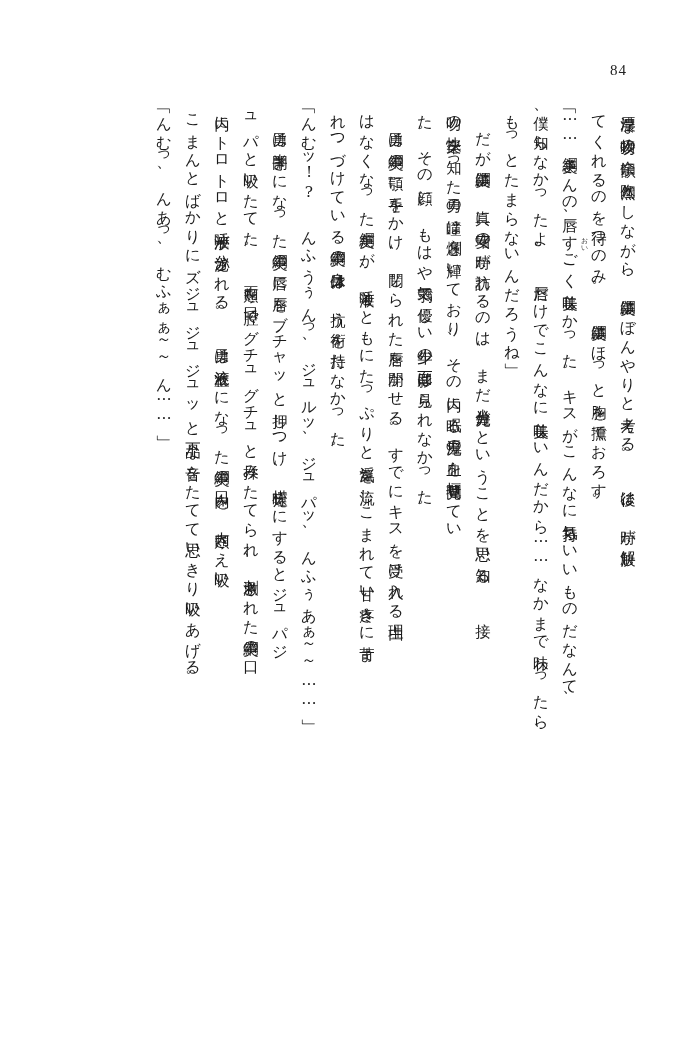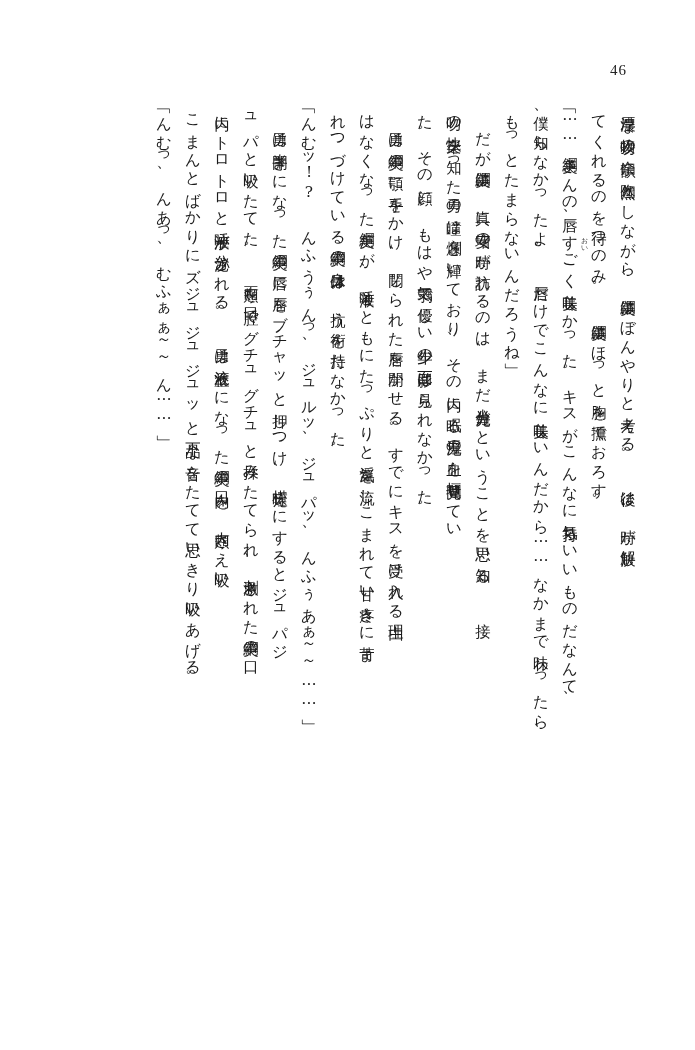--- a/index.html
+++ b/index.html
@@ -64,21 +64,21 @@
   #ruby-oi {
     top: 232px;
     right: 108px;
   }
 </style>
 </head>
 <body>
 
 <div id="page">
 
-  <div id="page-number">46</div>
+  <div id="page-number">84</div>
 
   <div id="body-text">
     <div class="tcol">濃厚な接吻の余韻に陶然としながら、美綱はぼんやりと考える。　後は、時が解決し</div>
     <div class="tcol">てくれるのを待つのみ。　美綱はほっと胸を撫でおろす。</div>
     <div class="tcol">「……美綱さんの唇、すごく美味しかった。キスがこんなに気持ちいいものだなんて、</div>
     <div class="tcol">僕、知らなかったよ。　唇だけでこんなに美味しいんだから……なかまで味わったら、</div>
     <div class="tcol">もっとたまらないんだろうね」</div>
     <div class="tcol">　だが美綱は、真に安堵の時が訪れるのは、まだ当分先だということを思い知る。　接</div>
     <div class="tcol">吻の快楽を知った勇の瞳は爛々と輝いており、その内に眠る淫鬼の血を垣間見せてい</div>
     <div class="tcol">た。その顔に、もはや気弱で優しい少年の面影は見られなかった。</div>

